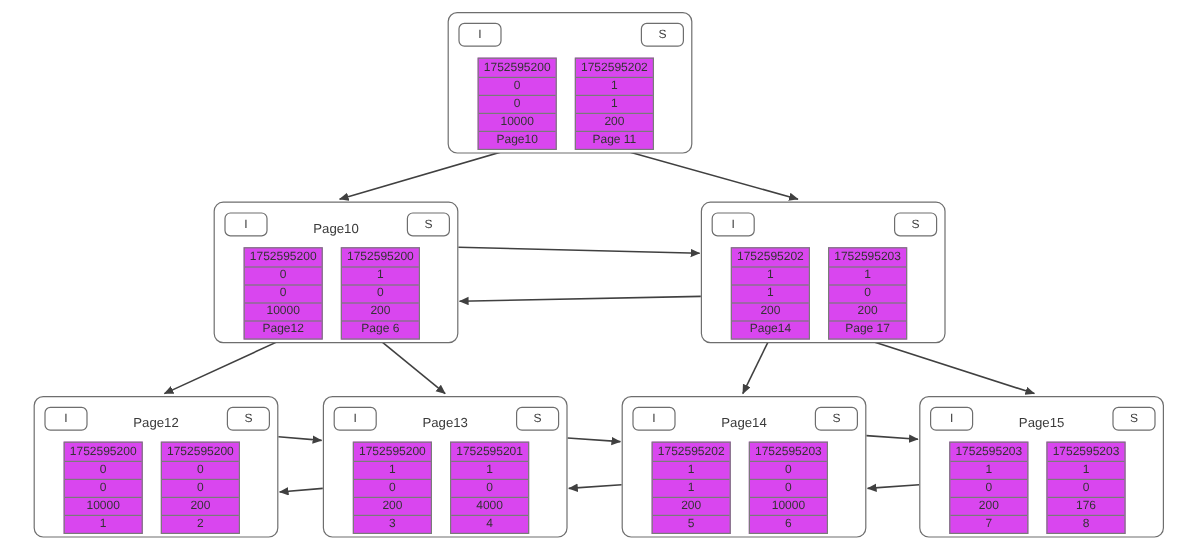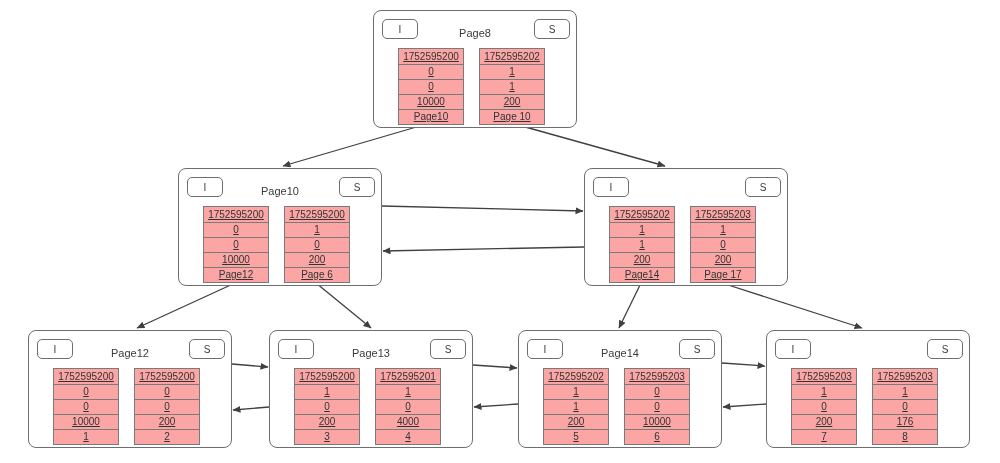--- a/index.html
+++ b/index.html
@@ -17,22 +17,22 @@
     display:flex;align-items:center;justify-content:center;
     font-size:10px;color:#3a3a3a;
   }
   .ibox{left:8px;}
   .sbox{left:160px;}
   .title{
     position:absolute;left:0;right:0;top:16px;text-align:center;
     font-size:11px;color:#3a3a3a;
   }
   .rtable{
-    position:absolute;top:37px;width:66px;background:#fca5a5;
-    border:1px solid #7a7a7a;box-sizing:border-box;text-decoration:underline;
+    position:absolute;top:37px;width:66px;background:#d946ef;
+    border:1px solid #7a7a7a;box-sizing:border-box;
   }
   .rtable.t0{left:24px;}
   .rtable.t1{left:105px;}
   .trow{
     height:15px;line-height:15px;box-sizing:border-box;
     font-size:10px;text-align:center;white-space:nowrap;overflow:hidden;color:#333333;
   }
   .trow + .trow{border-top:1px solid #7a7a7a;line-height:13px;}
   #edges{position:absolute;left:0;top:0;width:1000px;height:463px;pointer-events:none;}
 </style>
@@ -93,37 +93,36 @@
       <path d="M269,407 L233,410" fill="none" stroke="#404040" stroke-width="1.3" marker-end="url(#ah)"></path>
       <path d="M473,365 L517,368" fill="none" stroke="#404040" stroke-width="1.3" marker-end="url(#ah)"></path>
       <path d="M518,404 L474,407" fill="none" stroke="#404040" stroke-width="1.3" marker-end="url(#ah)"></path>
       <path d="M722,363 L765,366" fill="none" stroke="#404040" stroke-width="1.3" marker-end="url(#ah)"></path>
       <path d="M766,404 L723,407" fill="none" stroke="#404040" stroke-width="1.3" marker-end="url(#ah)"></path>
     </svg>
 <div class="node" style="left: 373px; top: 10px;">
     <div class="tag ibox">
       <span>I</span>
     </div>
-    <div class="title">Page8</div>
     <div class="tag sbox">
       <span>S</span>
     </div>
     <div class="rtable t0">
       <div class="trow">1752595200</div>
       <div class="trow">0</div>
       <div class="trow">0</div>
       <div class="trow">10000</div>
       <div class="trow">Page10</div>
     </div>
     <div class="rtable t1">
       <div class="trow">1752595202</div>
       <div class="trow">1</div>
       <div class="trow">1</div>
       <div class="trow">200</div>
-      <div class="trow">Page 10</div>
+      <div class="trow">Page 11</div>
     </div>
   </div>
     <div class="node" style="left: 178px; top: 168px;">
     <div class="tag ibox">
       <span>I</span>
     </div>
     <div class="title">Page10</div>
     <div class="tag sbox">
       <span>S</span>
     </div>
@@ -230,20 +229,21 @@
       <div class="trow">0</div>
       <div class="trow">0</div>
       <div class="trow">10000</div>
       <div class="trow">6</div>
     </div>
   </div>
     <div class="node" style="left: 766px; top: 330px;">
     <div class="tag ibox">
       <span>I</span>
     </div>
+    <div class="title">Page15</div>
     <div class="tag sbox">
       <span>S</span>
     </div>
     <div class="rtable t0">
       <div class="trow">1752595203</div>
       <div class="trow">1</div>
       <div class="trow">0</div>
       <div class="trow">200</div>
       <div class="trow">7</div>
     </div>

